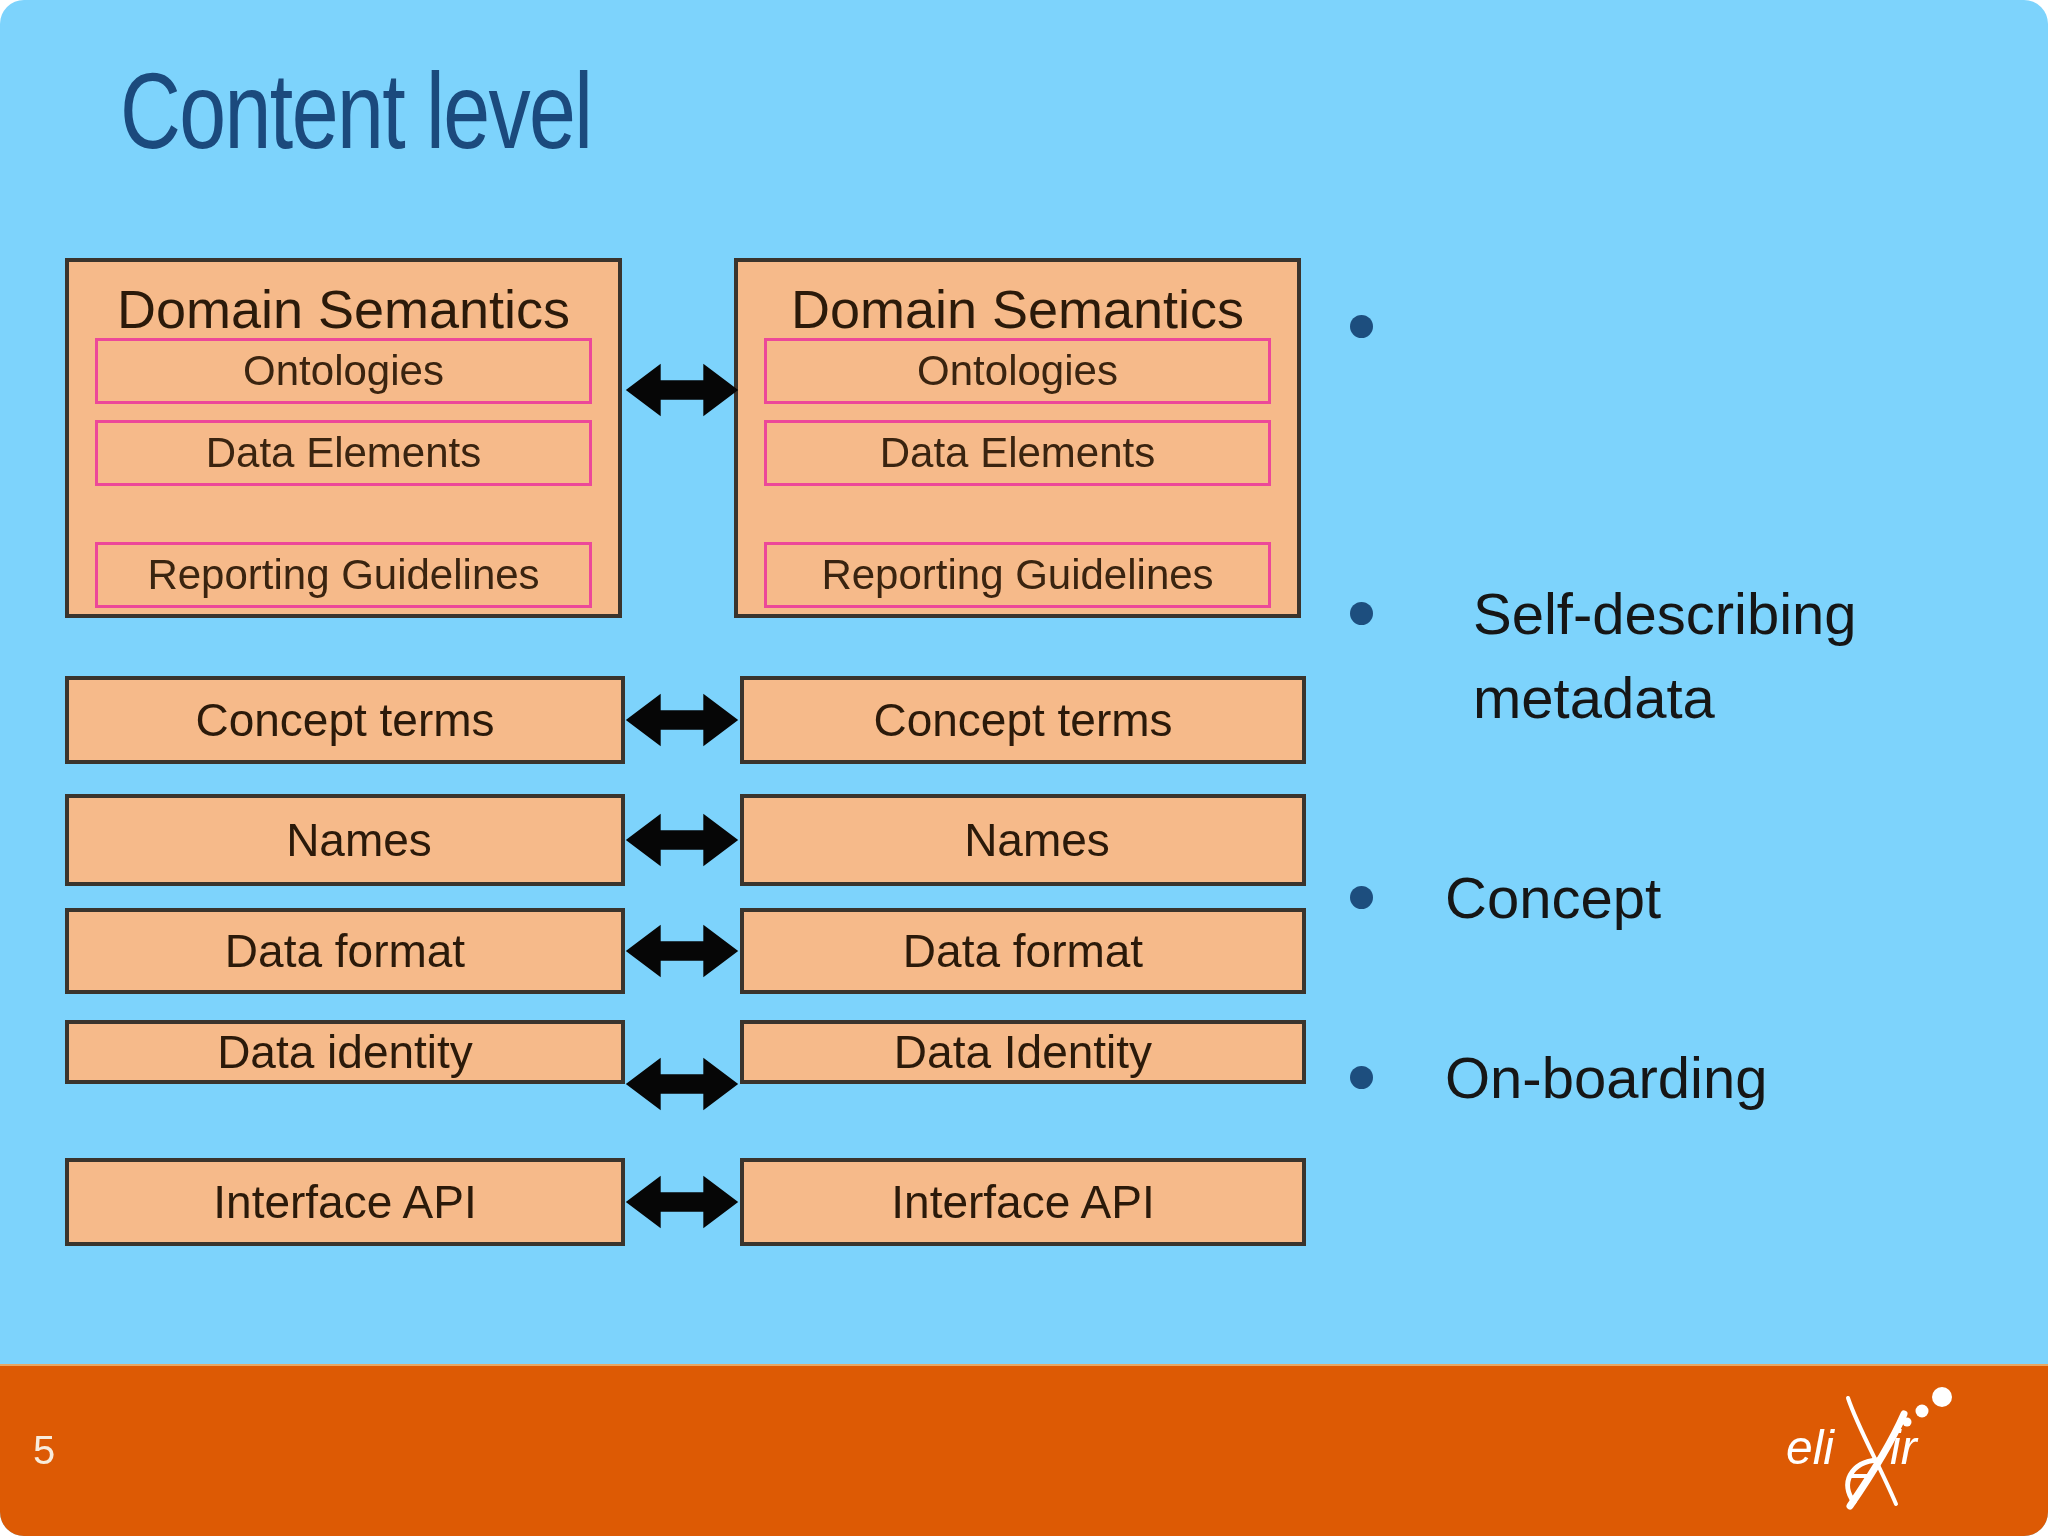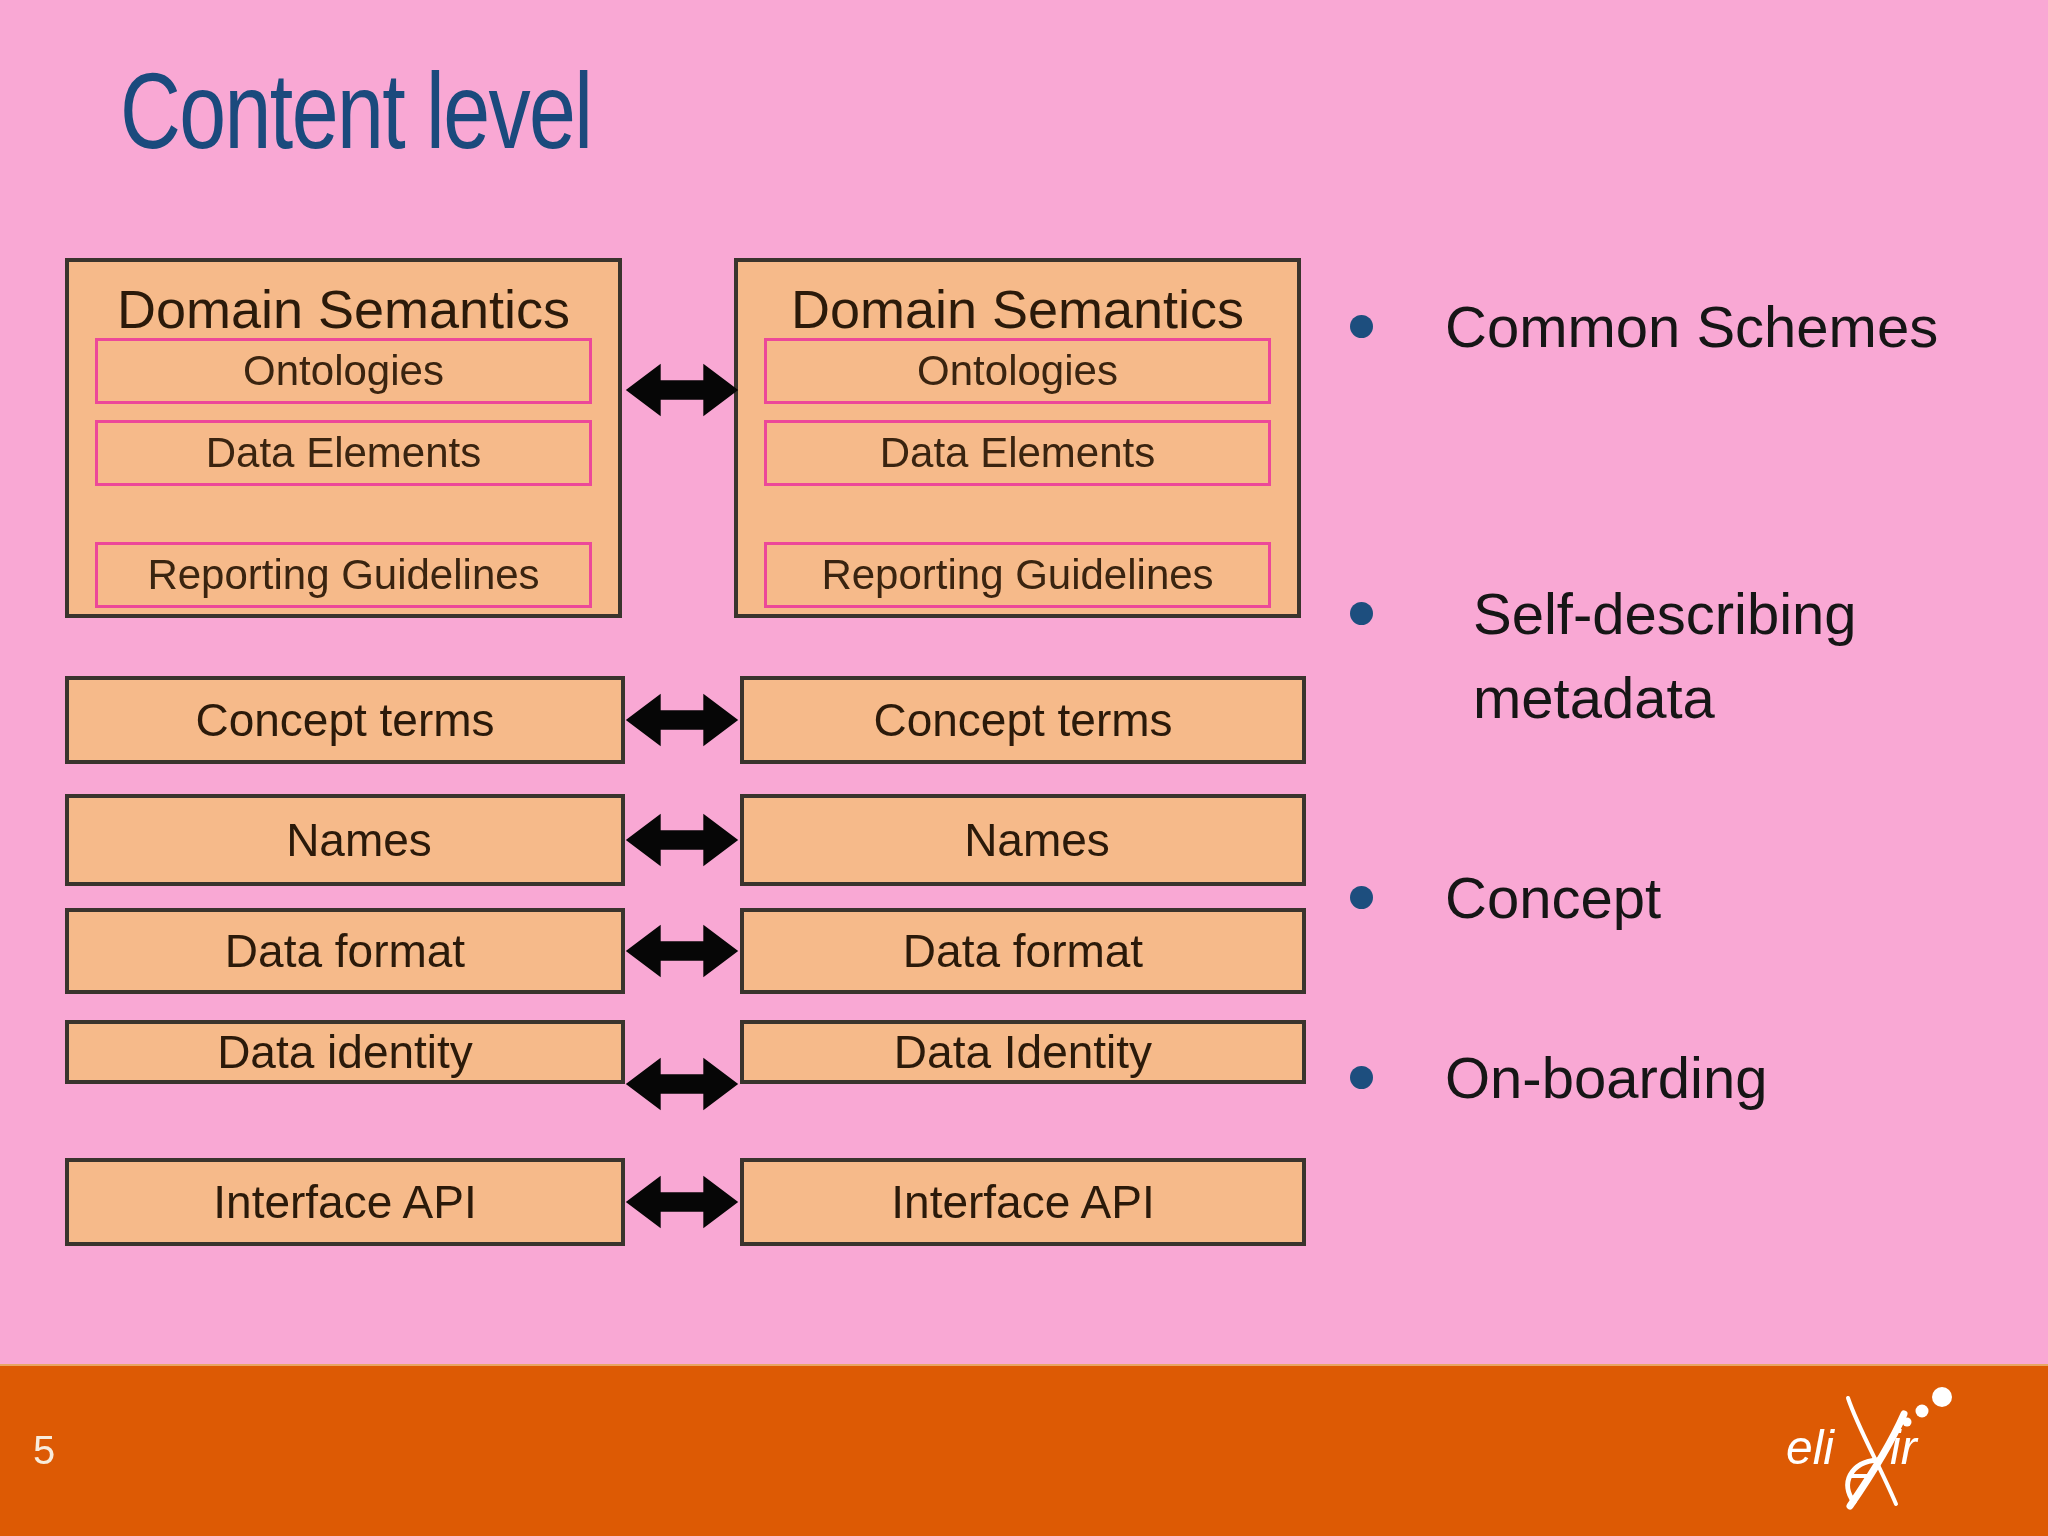--- a/index.html
+++ b/index.html
@@ -1,21 +1,22 @@
 <!DOCTYPE html>
 <html><head>
 <meta charset="utf-8">
 <style>
   html,body{margin:0;padding:0;background:#ffffff;}
   .slide{
     position:relative;
     width:2048px;height:1536px;
-    background:#f9a8d4;
+    background:#7dd3fc;
     overflow:hidden;
     font-family:"Liberation Sans", sans-serif;
+    border-radius:24px;
   }
   
   .title{
     position:absolute;left:120px;top:48px;
     font-size:108px;font-weight:400;color:#1b4a7d;
     letter-spacing:-2px;
     transform:scaleX(0.78);transform-origin:left top;
     white-space:nowrap;
   }
   
@@ -145,21 +146,20 @@
     </div>
   <div class="arrow a5">
       <svg viewBox="0 0 124 64">
         <path fill="#060606" d="M4 32 L40 5 L40 22 L84 22 L84 5 L120 32 L84 59 L84 42 L40 42 L40 59 Z"></path>
       </svg>
     </div>
 
   <div class="bullets">
     <div class="bullet-item b1">
       <span class="bullet-dot"></span>
-      <span class="bullet-text">Common Schemes</span>
     </div>
     <div class="bullet-item b2">
       <span class="bullet-dot"></span>
       <span class="bullet-text">Self-describing metadata</span>
     </div>
     <div class="bullet-item b3">
       <span class="bullet-dot"></span>
       <span class="bullet-text">Concept</span>
     </div>
     <div class="bullet-item b4">

